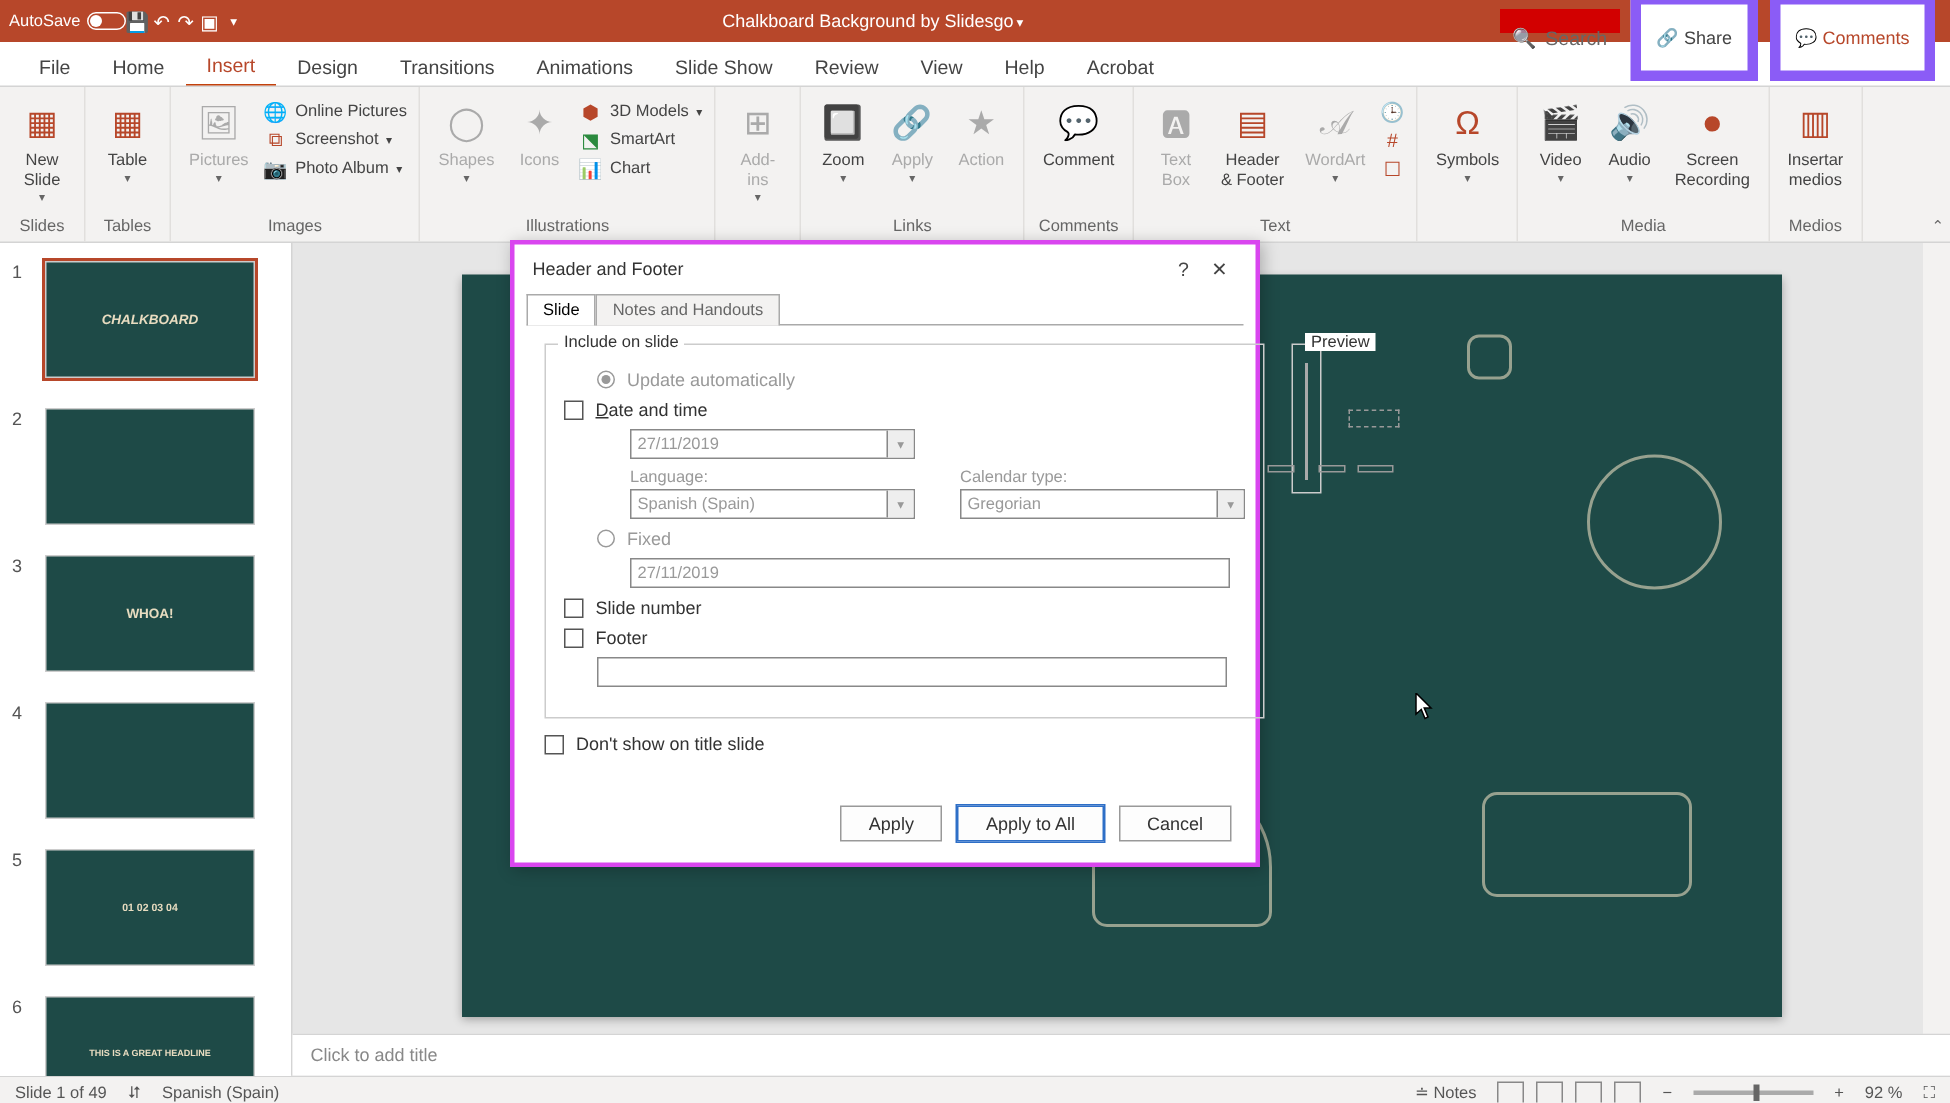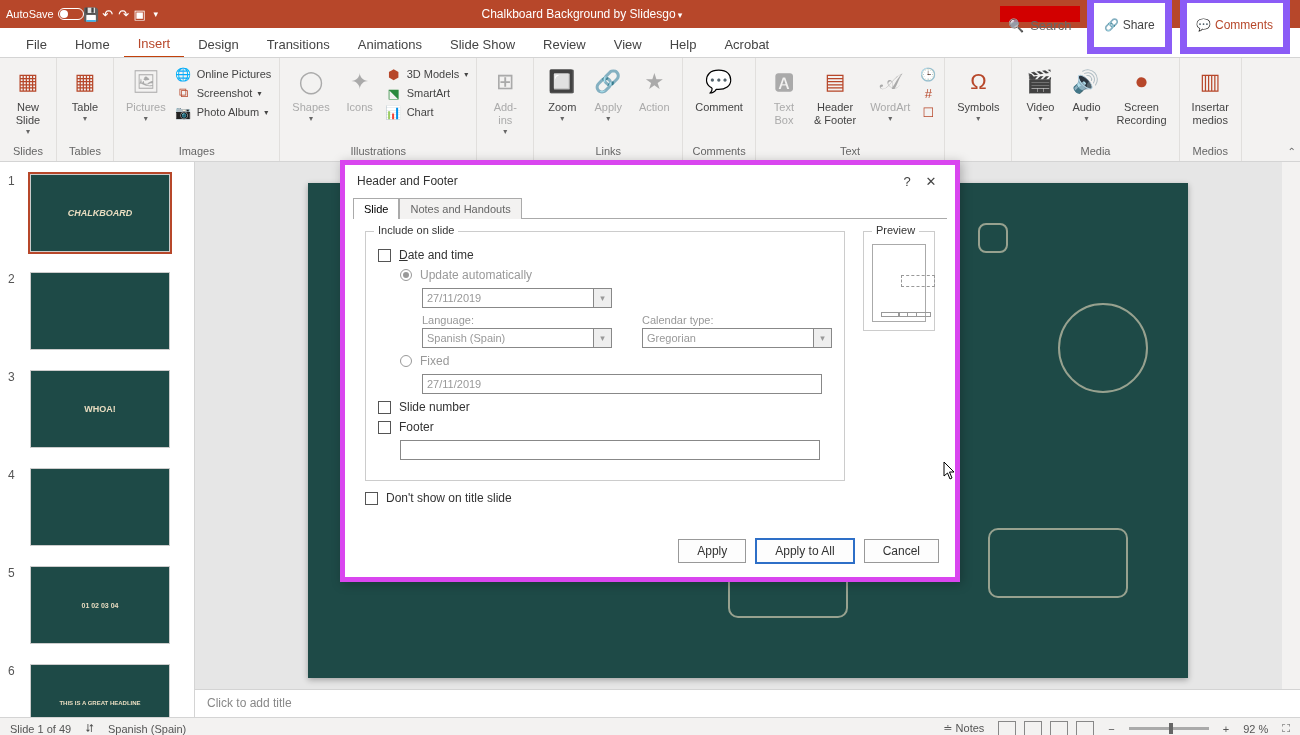--- a/index.html
+++ b/index.html
@@ -52,21 +52,21 @@
 .thumb.selected { outline: 2px solid #b7472a; font-style: italic; }
 .thumb-title { font-size: 9px; font-weight: bold; color: #e8dcc0; }
 
 .editor { flex: 1; position: relative; display: flex; flex-direction: column; }
 .slide-area { flex: 1; display: flex; align-items: center; justify-content: center; position: relative; }
 .slide { width: 880px; height: 495px; background: #1e4a47; margin-top: 10px; box-shadow: 0 2px 6px rgba(0,0,0,.3); position: relative; }
 .notes-area { height: 28px; background: #fff; border-top: 1px solid #d4d4d4; padding: 6px 12px; color: #888; font-size: 12px; }
 .scroll-v { width: 18px; background: #f3f2f1; position: absolute; right: 0; top: 0; bottom: 0; }
 
 
-.dialog { position: absolute; left: 340px; top: 160px; width: 620px; background: #fff; border: 5px solid #d946ef; box-shadow: 2px 2px 10px rgba(0,0,0,.25); z-index: 100; font-size: 12px; }
+.dialog { position: absolute; left: 340px; top: 160px; width: 500px; background: #fff; border: 3px solid #d946ef; box-shadow: 2px 2px 10px rgba(0,0,0,.25); z-index: 100; font-size: 12px; }
 .dlg-title { height: 32px; display: flex; align-items: center; padding: 0 12px; font-size: 12px; color: #333; }
 .dlg-title .spacer { flex: 1; }
 .dlg-title .help, .dlg-title .close { width: 24px; text-align: center; font-size: 13px; color: #444; cursor: pointer; }
 .dlg-tabs { display: flex; padding: 0 8px; }
 .dlg-tab { border: 1px solid #aaa; border-bottom: none; padding: 4px 10px; font-size: 11px; background: #fff; position: relative; top: 1px; cursor: pointer; }
 .dlg-tab.inactive { background: #f3f2f1; color: #666; }
 .dlg-body { border-top: 1px solid #aaa; margin: 0 8px 8px; padding: 12px; display: flex; gap: 18px; }
 .fieldset { border: 1px solid #ccc; padding: 10px 12px 14px; position: relative; }
 .fieldset > .legend { position: absolute; top: -8px; left: 8px; background: #fff; padding: 0 4px; font-size: 11px; color: #333; }
 .left-col { flex: 1; }
@@ -400,27 +400,27 @@
     <span class="close">✕</span>
   </div>
   <div class="dlg-tabs">
     <div class="dlg-tab">Slide</div>
     <div class="dlg-tab inactive">Notes and Handouts</div>
   </div>
   <div class="dlg-body">
     <div class="left-col">
       <div class="fieldset">
         <div class="legend">Include on slide</div>
+        <div class="row indent">
+          <div class="radio sel disabled"></div>
+          <span class="lbl-txt disabled">Update automatically</span>
+        </div>
         <div class="row">
           <div class="chk"></div>
           <span class="lbl-txt"><span class="underline">D</span><span id="dt-rest">ate and time</span></span>
-        </div>
-        <div class="row indent">
-          <div class="radio sel disabled"></div>
-          <span class="lbl-txt disabled">Update automatically</span>
         </div>
         <div class="row indent2">
           <div class="combo disabled" style="width:190px;">
             <span>27/11/2019</span>
               <div class="cdd">▾</div>
           </div>
         </div>
         <div class="row indent2" style="gap:30px;">
           <div style="flex:0 0 190px;">
             <div class="disabled" style="font-size:11px;margin-bottom:2px;">Language:</div>

